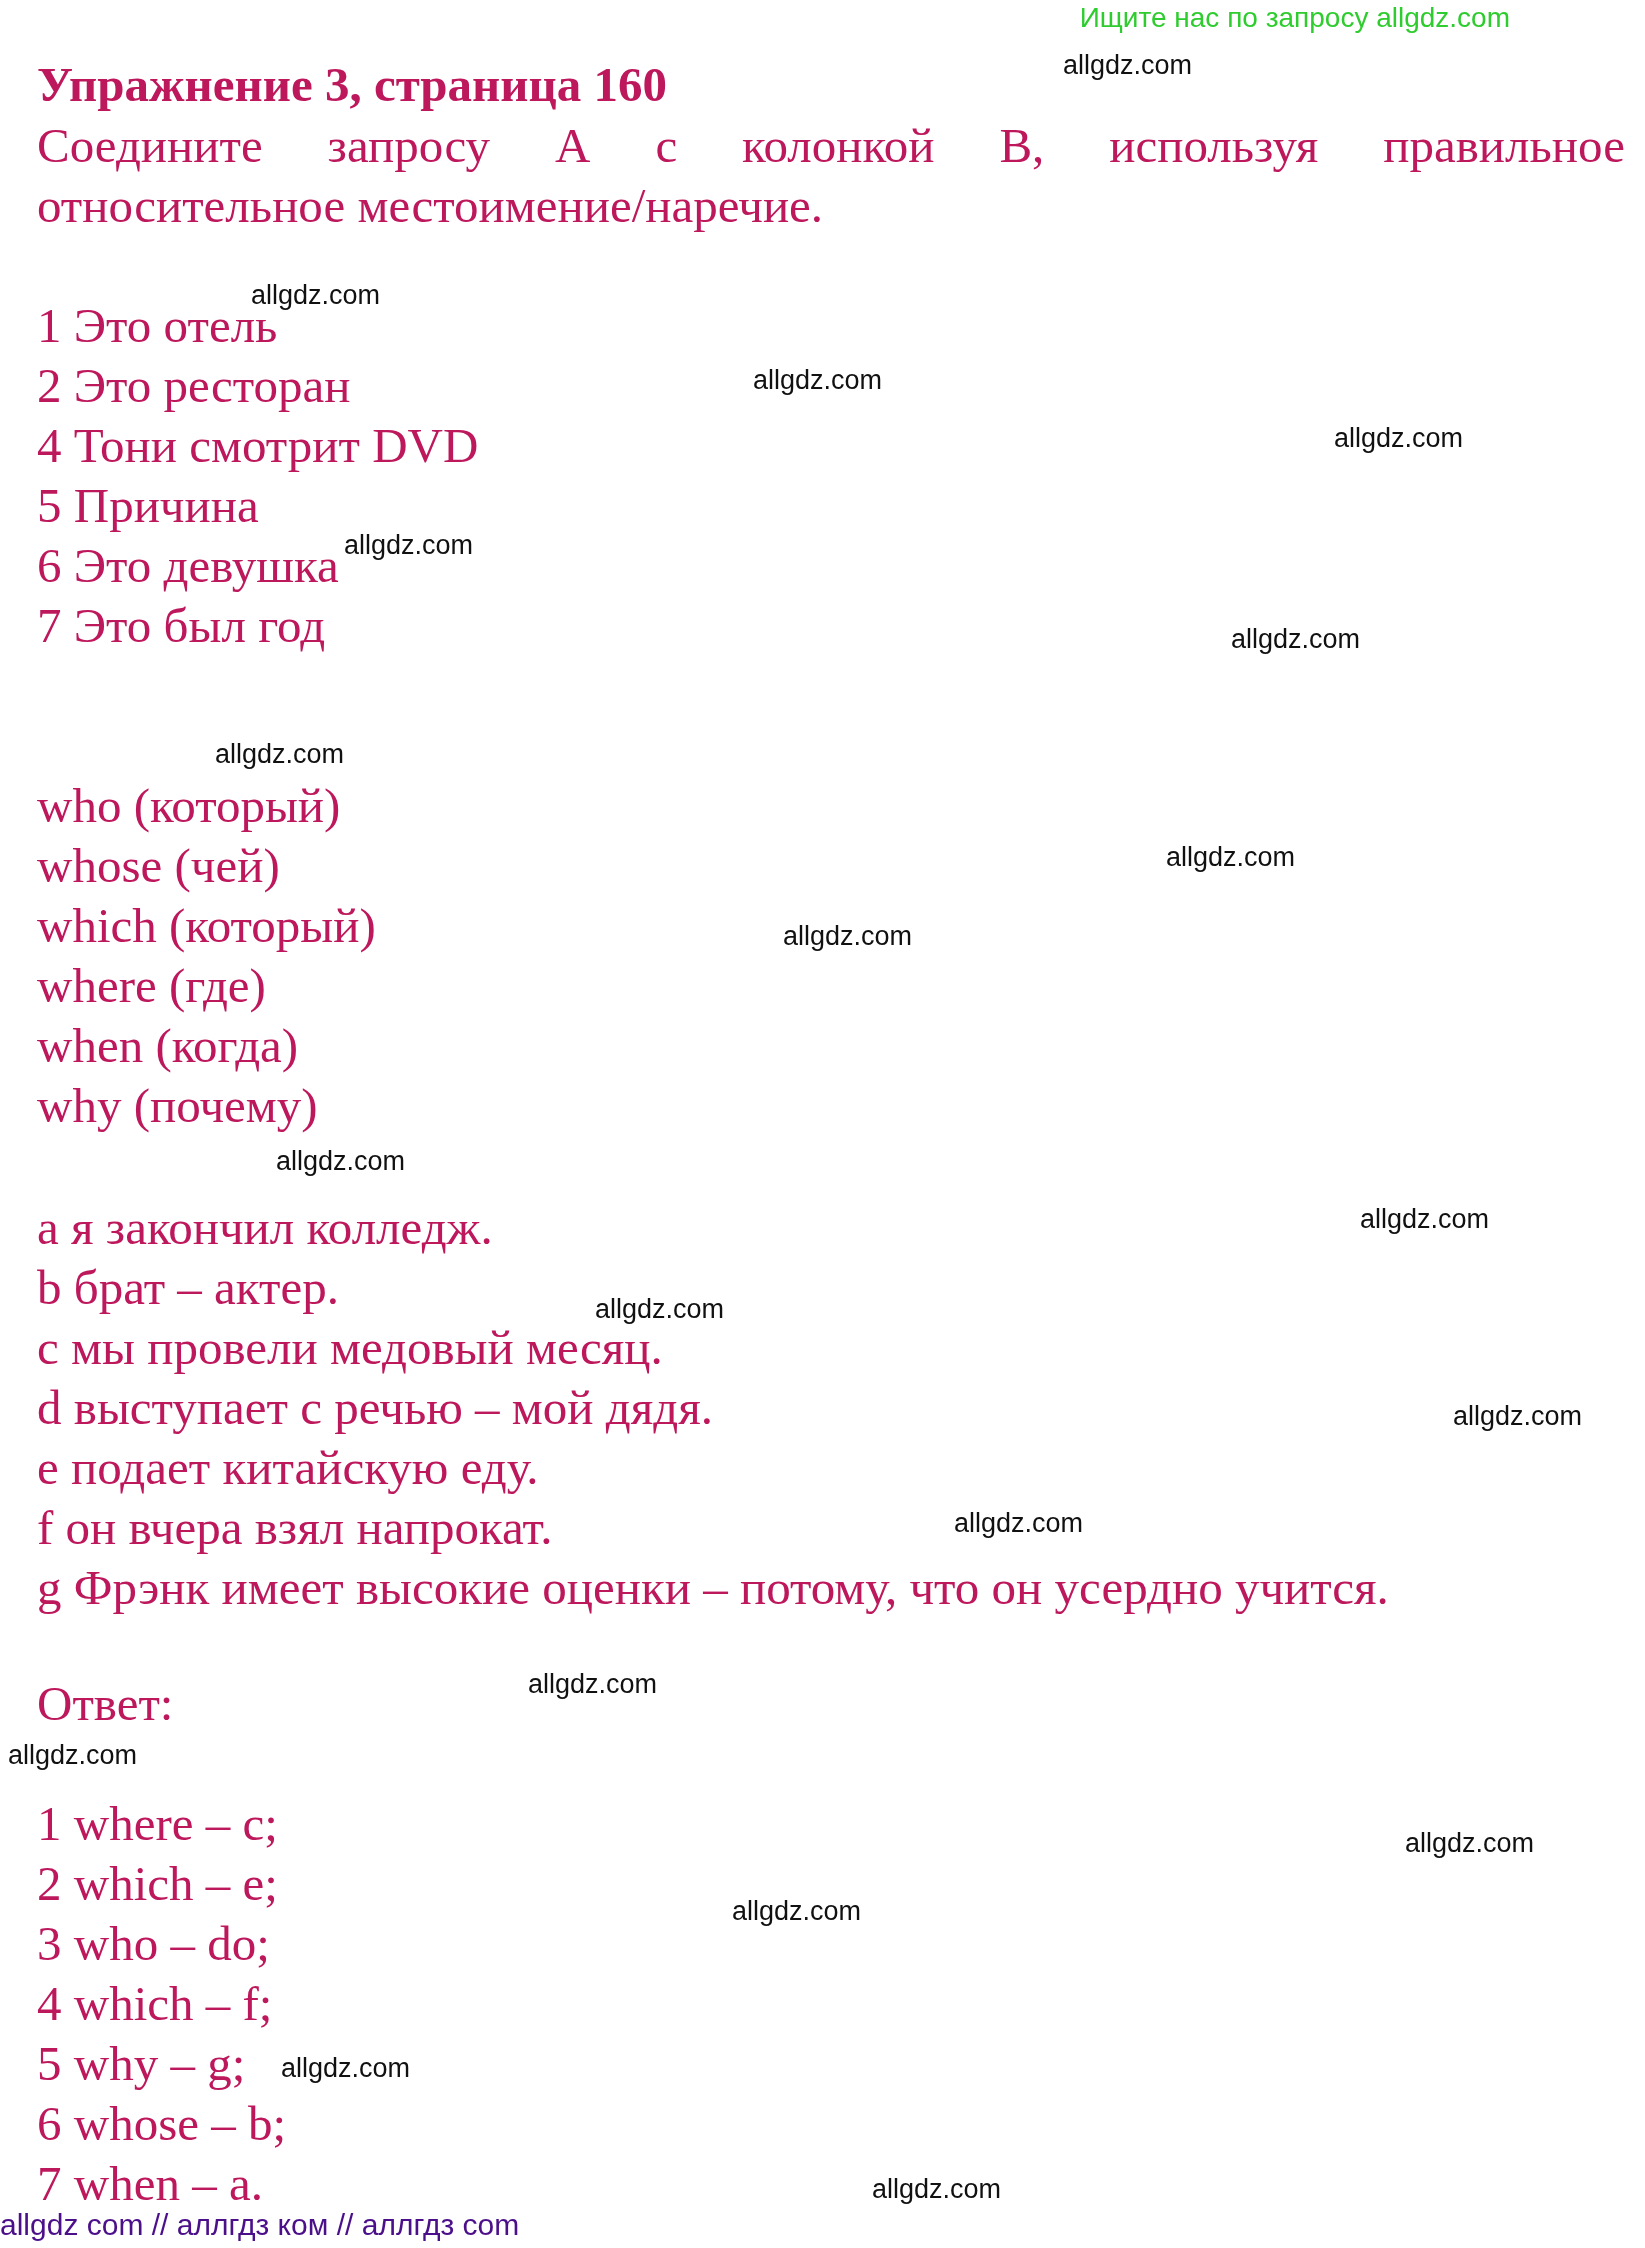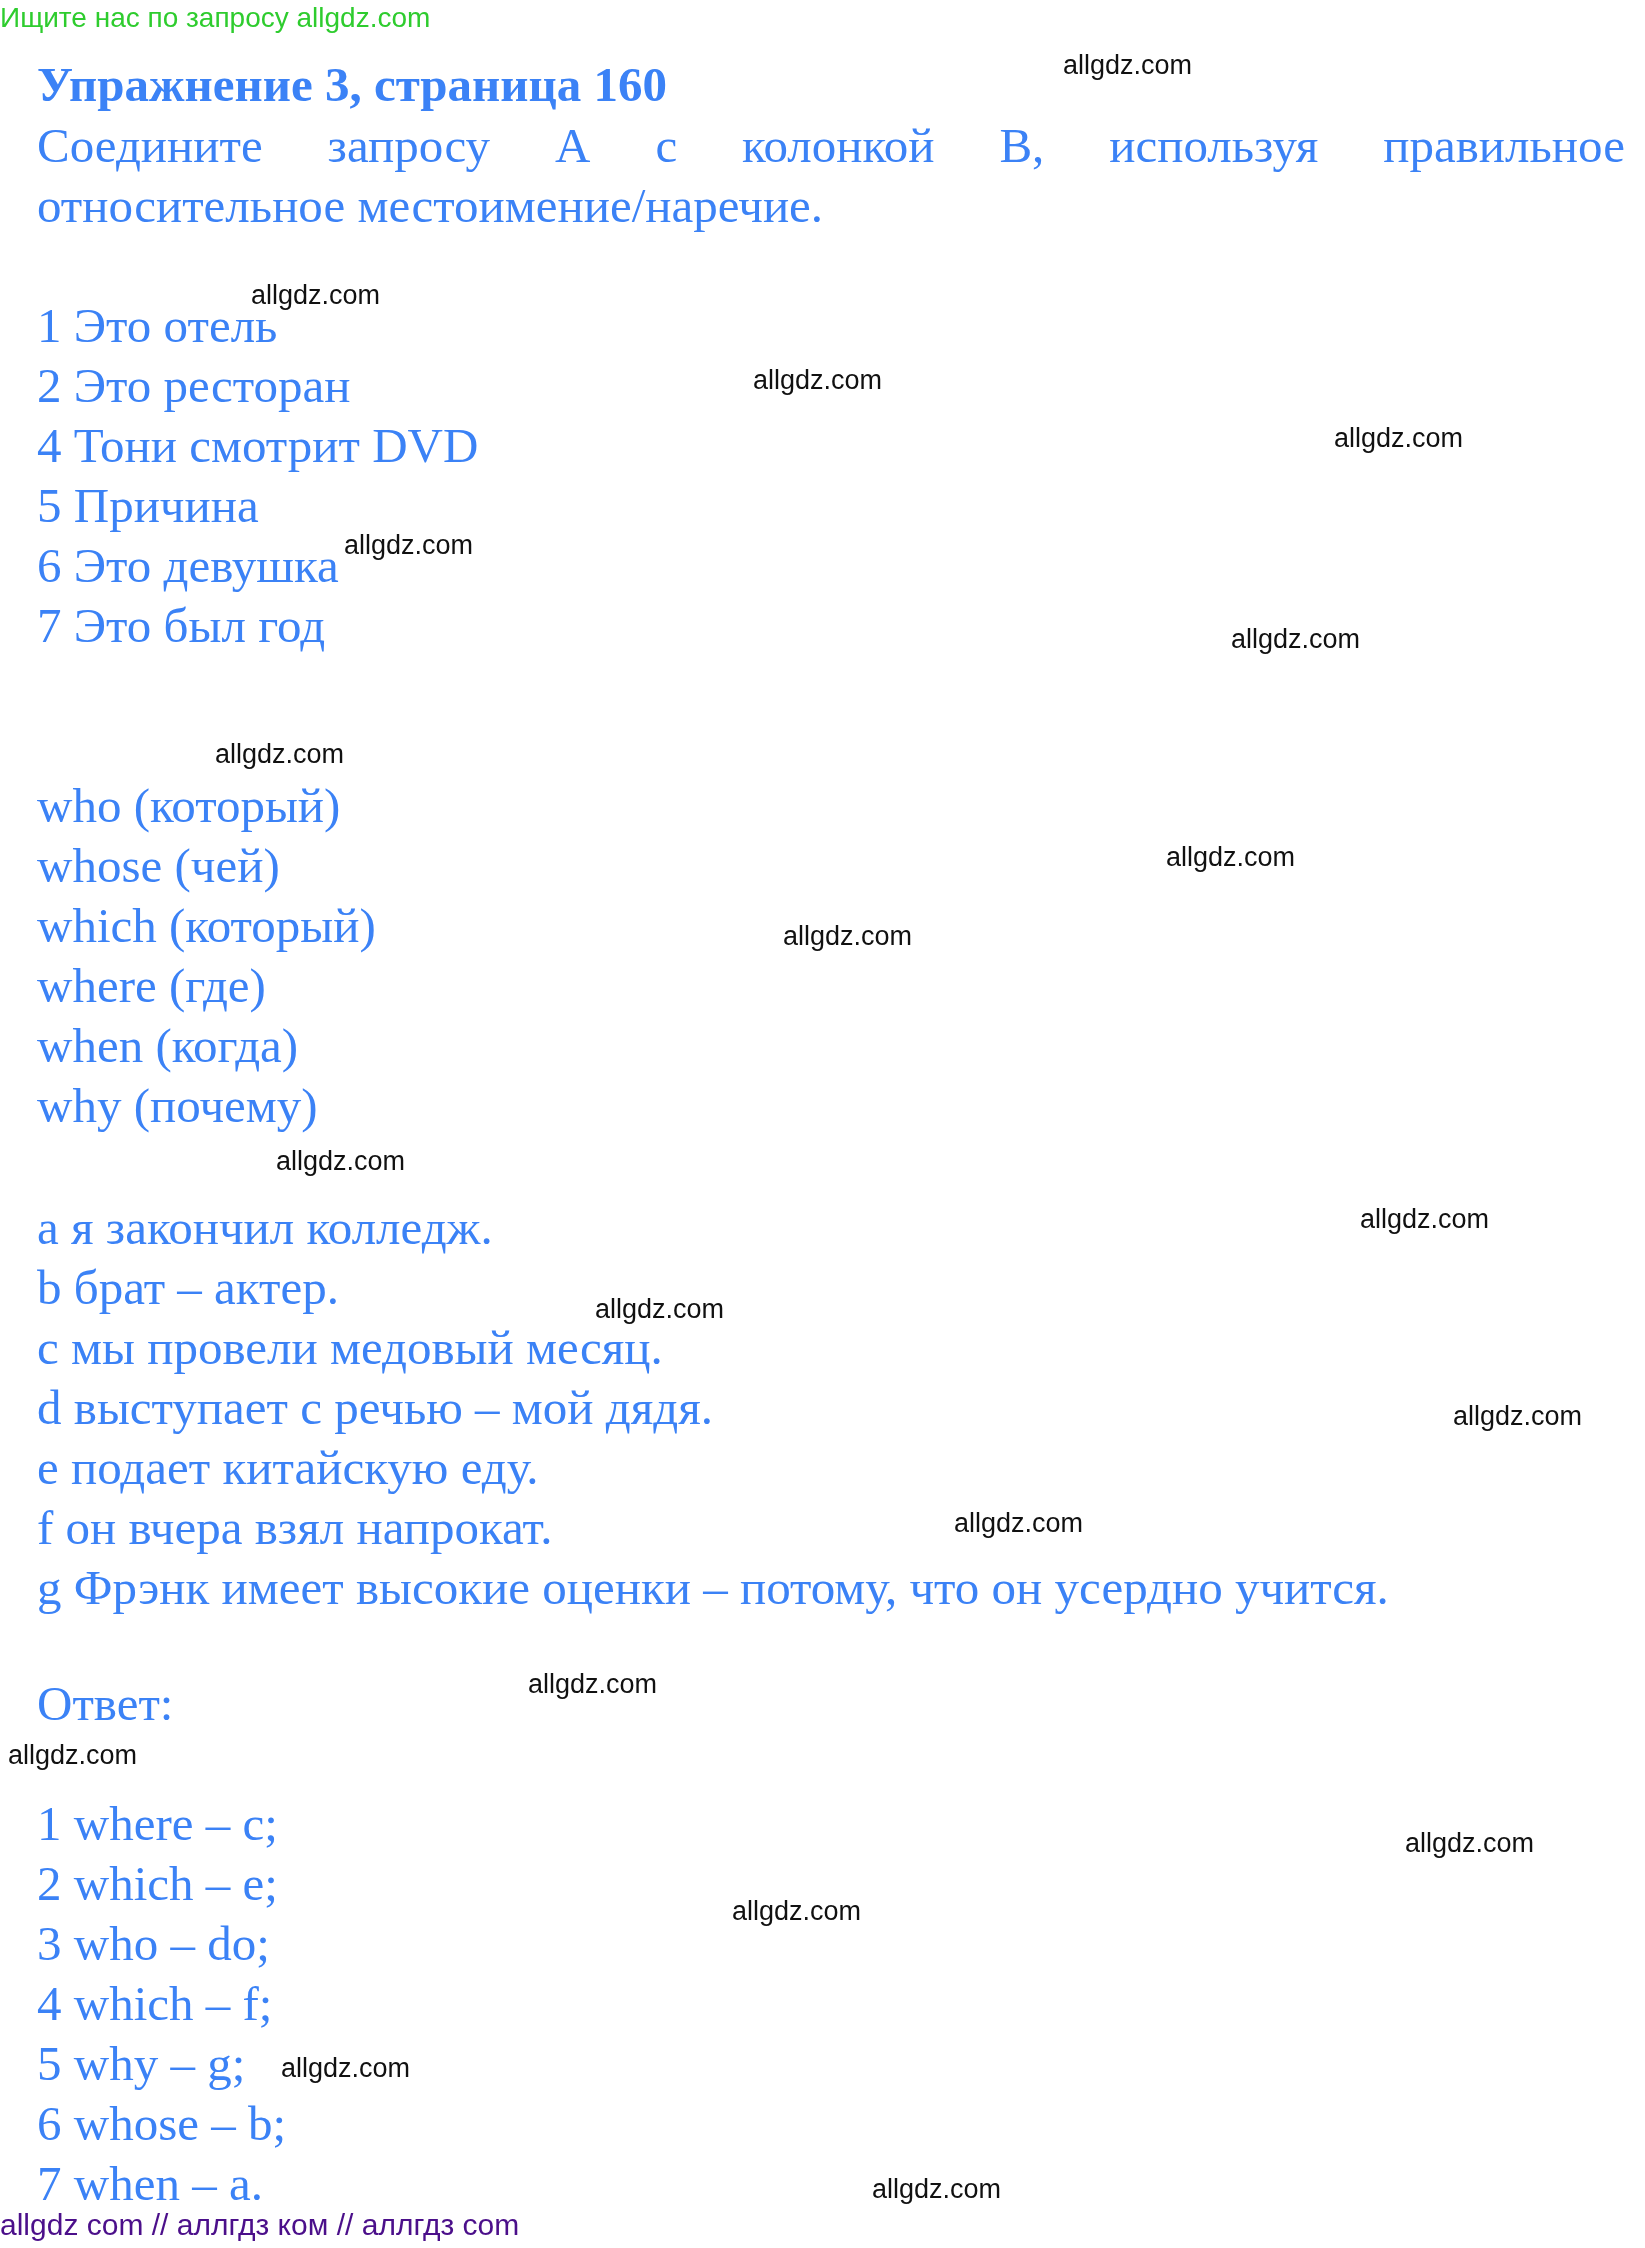--- a/index.html
+++ b/index.html
@@ -1,26 +1,26 @@
 <!DOCTYPE html>
 <html style="font-size:14px"><head>
 <meta charset="utf-8">
 <style>
   html, body { margin: 0; padding: 0; background: #ffffff; }
   body { width: 1645px; height: 2249px; position: relative; overflow: hidden; }
   .abs { position: absolute; white-space: nowrap; }
   .top-banner {
-    left: 0; width: 1510px; top: 0; text-align: left;
+    left: 0; width: 1510px; top: 0; text-align: right;
     font-family: "Liberation Sans", sans-serif; font-size: 28px; line-height: 35px;
   }
   .footer {
     left: 0; width: 1645px; top: 2204px; 
     font-family: "Liberation Sans", sans-serif; font-size: 30px; line-height: 41px;
   }
-  .serif { font-family: "Liberation Serif", serif; color: #3b82f6; }
+  .serif { font-family: "Liberation Serif", serif; color: #be185d; }
   .title { left: 37px; top: 55px; font-size: 49px; font-weight: bold; line-height: 60px; }
   .intro { left: 37px; top: 116px; width: 1588px; font-size: 49px; line-height: 60px; white-space: normal; }
   .intro .line1 { display: flex; justify-content: space-between; width: 1588px; gap: 11px; }
   .block { position: absolute; left: 37px; font-size: 49px; line-height: 60px; }
   .block div { white-space: nowrap; }
   .wm {
     position: absolute; font-family: "Liberation Sans", sans-serif;
     font-size: 27px; line-height: 32px; color: #111; white-space: nowrap;
   }
 </style>

